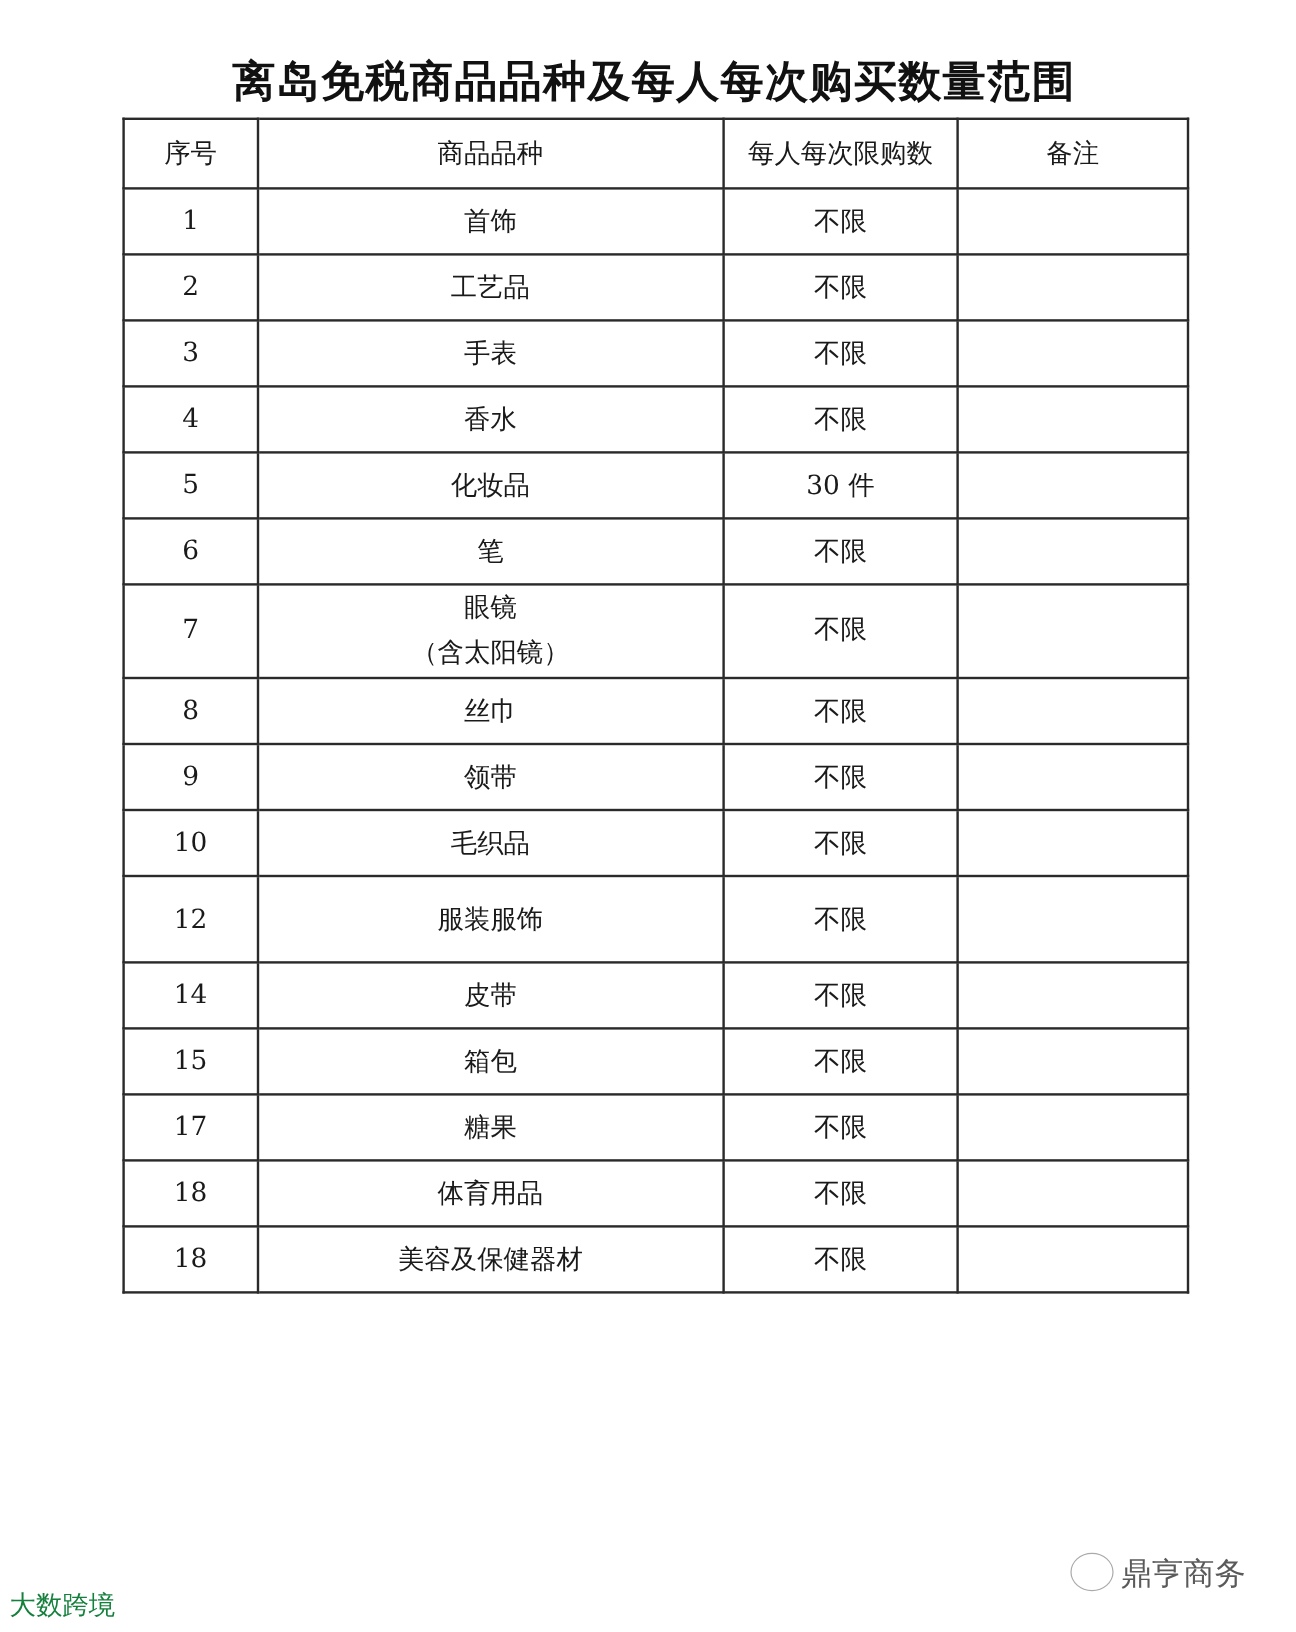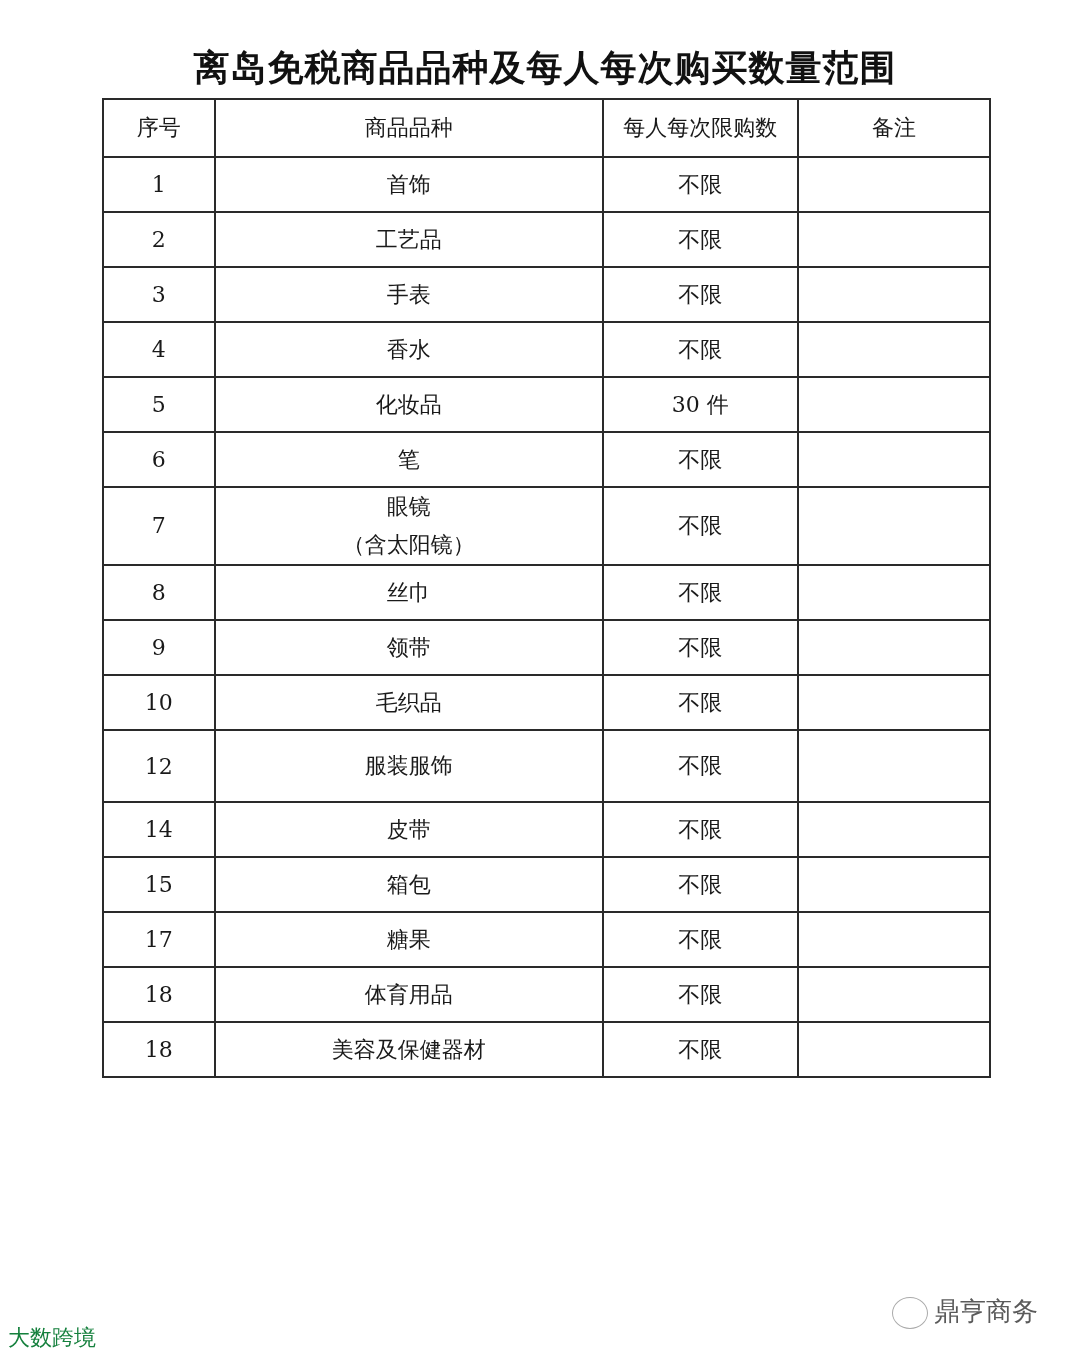--- a/index.html
+++ b/index.html
@@ -12,21 +12,21 @@
           font-size:22px; }
   td, th { border:2px solid #2a2a2a; text-align:center; vertical-align:middle; padding:0; }
   th { font-family:"DejaVu Sans","Liberation Sans",sans-serif; font-weight:normal; height:56px; font-size:22px; }
   td { height:53px; }
   td.tall { height:72px; line-height:38px; }
   td.mid { height:70px; }
   .c1 { width:110px; } .c2 { width:388px;margin-left:24px; } .c3 { width:194px; } .c4 { width:191px; }
   .wm-left { position:absolute; left:8px; top:1323px; font-family:"DejaVu Sans",sans-serif;
              font-size:22px; color:#15803d; }
   .wm-right { position:absolute; left:892px; top:1294px; font-family:Liberation Mono, monospace;
-              font-size:26px; color:#5a5a5a; display:flex; align-items:flex-end; gap:6px; }
+              font-size:26px; color:#5a5a5a; display:flex; align-items:flex-start; gap:6px; }
   .wm-icon { width:34px; height:30px; border:1.5px solid #aaa; border-radius:50%; display:inline-block; }
 </style>
 </head>
 <body>
 
 <div class="title">离岛免税商品品种及每人每次购买数量范围</div>
 
 <table>
   <thead>
     <tr>

